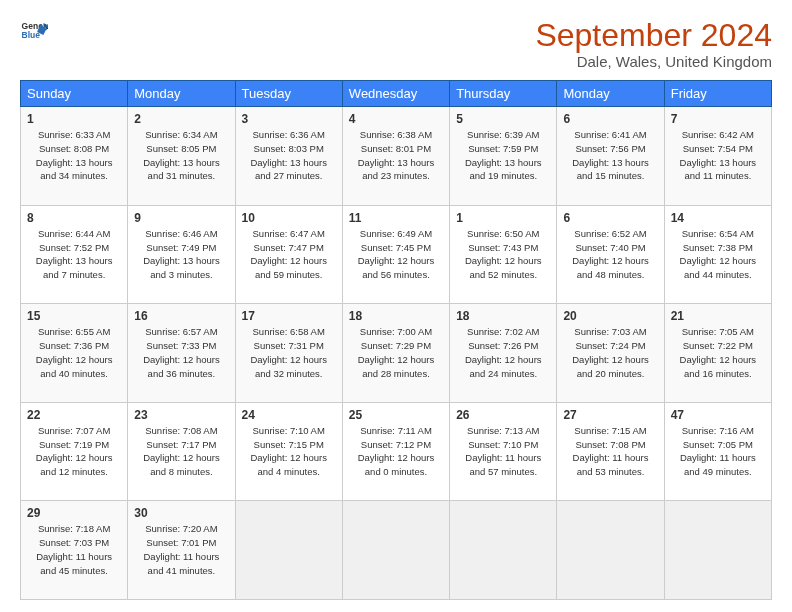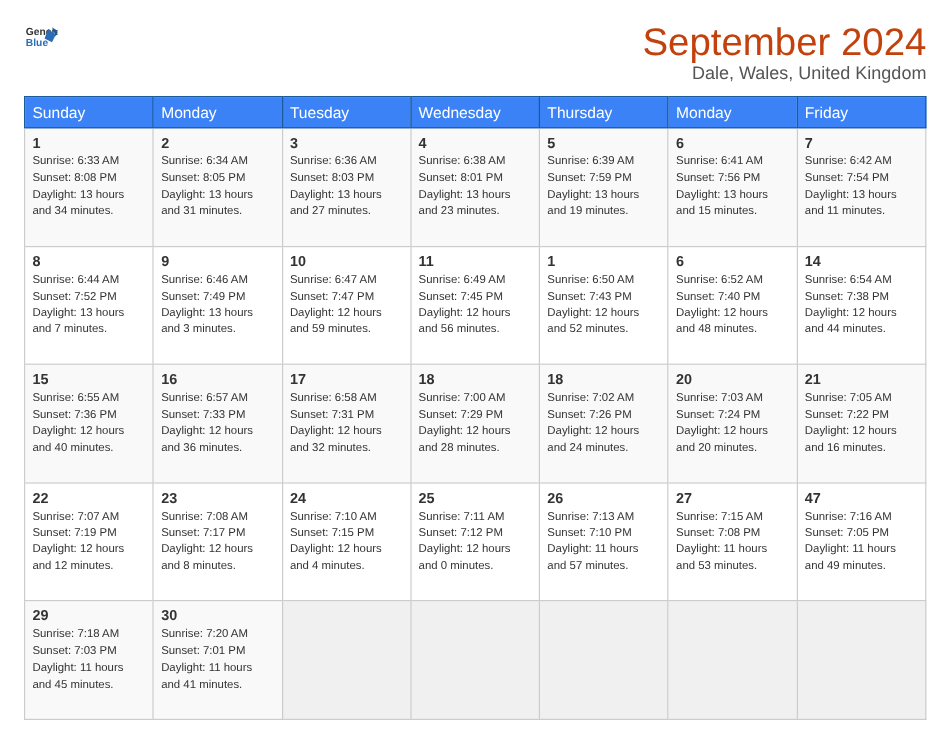--- a/index.html
+++ b/index.html
@@ -79,20 +79,21 @@
     .day-num {
       font-size: 12px;
       font-weight: bold;
       display: block;
       margin-bottom: 2px;
     }
     .day-info {
       font-size: 9.5px;
       line-height: 1.45;
       color: #333;
+      text-align: center;
     }
     .empty-cell {
       background: #f0f0f0 !important;
     }
   </style>
 </head>
 <body>
 
 <div class="page">
   <div class="header">

